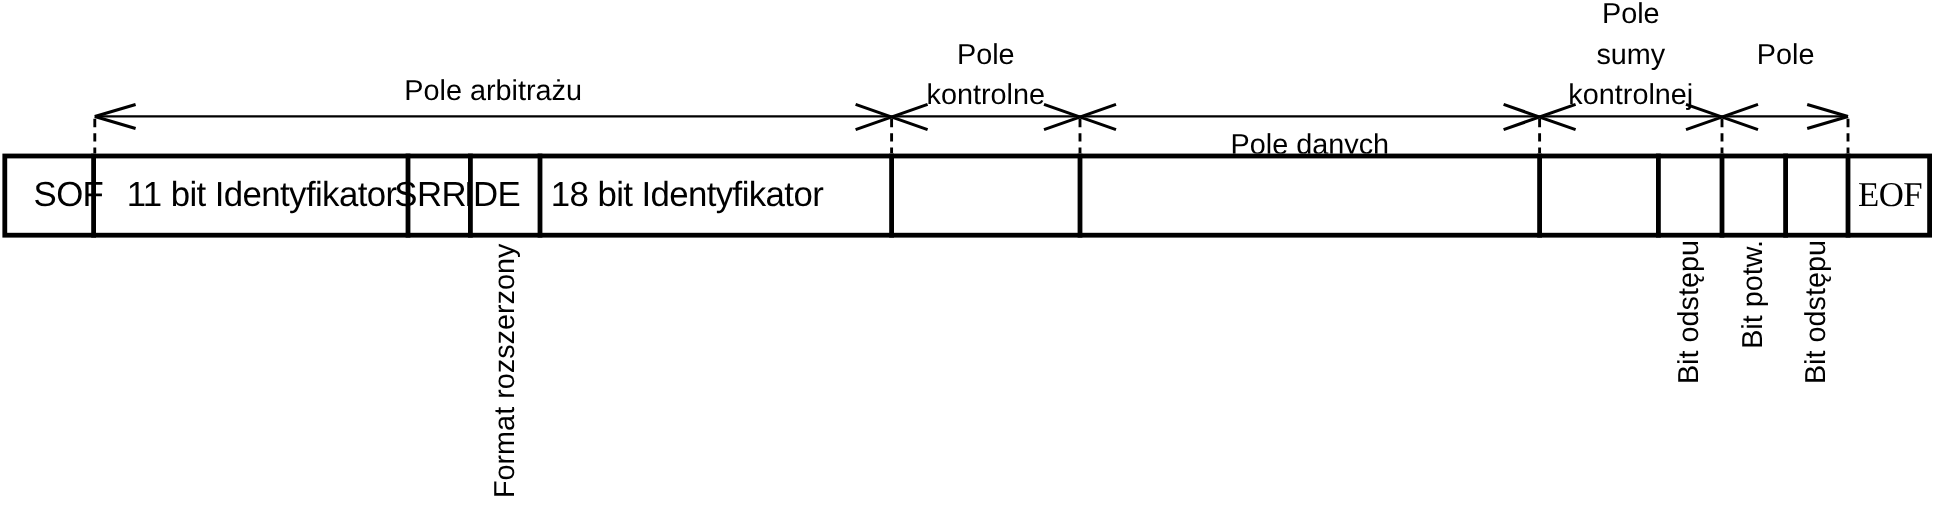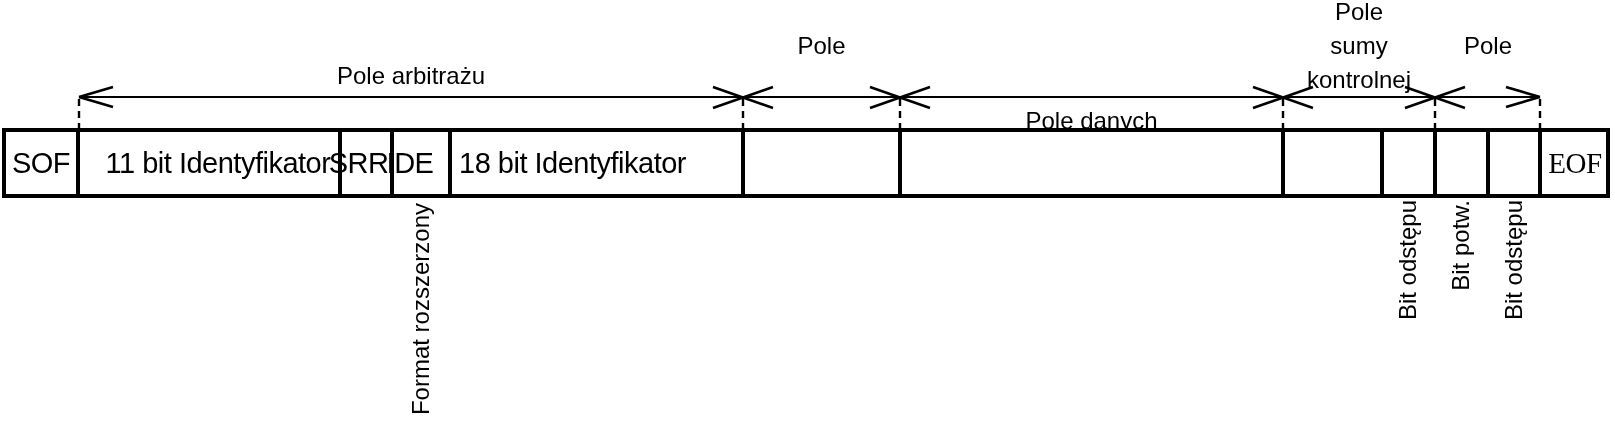--- a/index.html
+++ b/index.html
@@ -54,20 +54,21 @@
       <line x1="1283" y1="99" x2="1283" y2="128"></line>
       <line x1="1435" y1="99" x2="1435" y2="128"></line>
       <line x1="1540" y1="99" x2="1540" y2="128"></line>
     </g>
   </svg>
 
   <div class="flabel" style="left:79px; width:664px; top:59px;">Pole arbitrażu</div>
 
   <div class="flabel" style="left:743px; width:157px; top:29px;">
     <div>Pole</div>
+    <div>kontrolne</div>
   </div>
 
   <div class="flabel" style="left:900px; width:383px; top:64px;margin-top:40px;">Pole danych</div>
 
   <div class="flabel" style="left:1283px; width:152px; top:-5px;">
     <div>Pole</div>
     <div>sumy</div>
     <div>kontrolnej</div>
   </div>
 
@@ -81,21 +82,21 @@
   <div class="divider" style="left:390px"></div>
   <div class="divider" style="left:448px"></div>
   <div class="divider" style="left:741px"></div>
   <div class="divider" style="left:898px"></div>
   <div class="divider" style="left:1281px"></div>
   <div class="divider" style="left:1380px"></div>
   <div class="divider" style="left:1433px"></div>
   <div class="divider" style="left:1486px"></div>
   <div class="divider" style="left:1538px"></div>
 
-  <div class="box" style="left:6px; width:70px;">SOF</div>
+  <div class="box" style="left:22px; width:70px;">SOF</div>
   <div class="box" style="left:64px; width:260px;padding-left:24px;">11 bit Identyfikator</div>
   <div class="box" style="left:334px; width:49px;">SRR</div>
   <div class="box" style="left:394px; width:32px;">IDE</div>
   <div class="box align-left" style="left:452px; width:244px;">18 bit Identyfikator</div>
   <div class="box" style="left:745px; width:153px;"></div>
   <div class="box" style="left:902px; width:379px;"></div>
   <div class="box" style="left:1285px; width:95px;"></div>
   <div class="box" style="left:1384px; width:49px;"></div>
   <div class="box" style="left:1437px; width:49px;"></div>
   <div class="box" style="left:1490px; width:48px;"></div>

